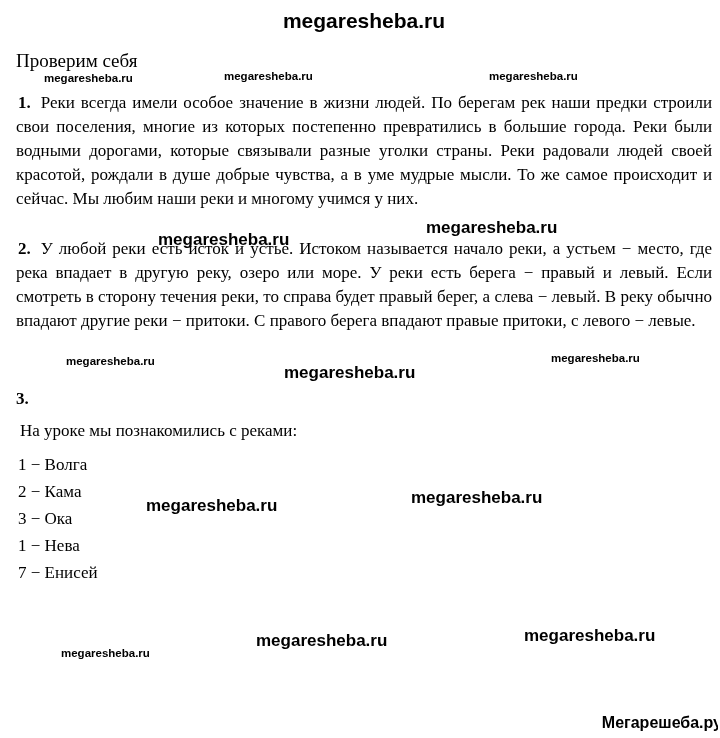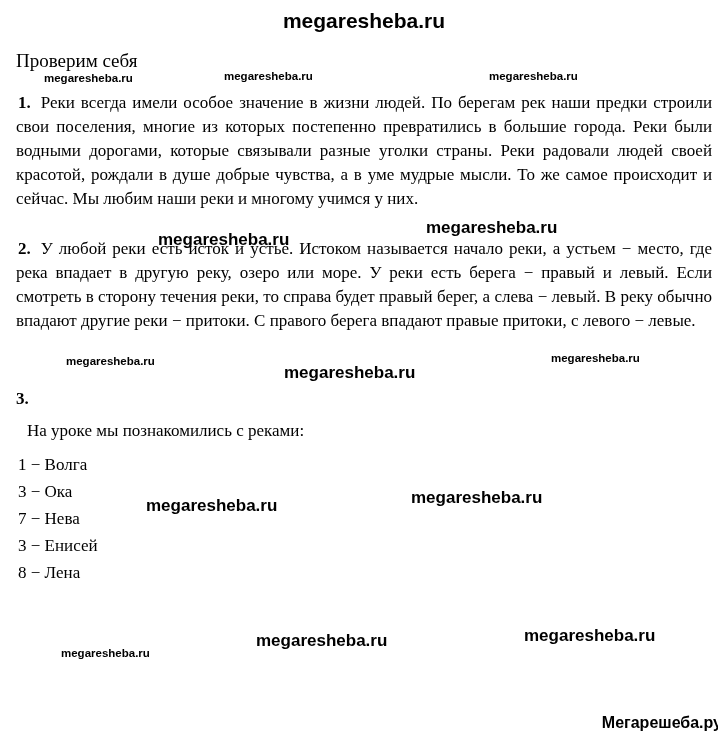--- a/index.html
+++ b/index.html
@@ -35,21 +35,21 @@
     line-height: 24px;
   }
   .para-2 { margin-top: 22px; }
   .para .num { font-weight: bold; }
   .sec3-num {
     margin: 50px 8px 0;
     font-weight: bold;
     line-height: 23px;
   }
   .sec3-intro {
-    margin: 5px 19px 0;
+    margin: 5px 12px 0;
     line-height: 23px;
   }
   .list {
     margin: 5px 8px 12px;
     line-height: 23px;
   }
   .wm {
     position: absolute;
     font-family: "Liberation Sans", sans-serif;
     font-weight: bold;
@@ -80,24 +80,24 @@
 
   <p class="para"><span class="num">1.</span> <span>Реки всегда имели особое значение в жизни людей. По берегам рек наши предки строили свои поселения, многие из которых постепенно превратились в большие города. Реки были водными дорогами, которые связывали разные уголки страны. Реки радовали людей своей красотой, рождали в душе добрые чувства, а в уме мудрые мысли. То же самое происходит и сейчас. Мы любим наши реки и многому учимся у них.</span></p>
 
   <p class="para para-2"><span class="num">2.</span> <span>У любой реки есть исток и устье. Истоком называется начало реки, а устьем − место, где река впадает в другую реку, озеро или море. У реки есть берега − правый и левый. Если смотреть в сторону течения реки, то справа будет правый берег, а слева − левый. В реку обычно впадают другие реки − притоки. С правого берега впадают правые притоки, с левого − левые.</span></p>
 
   <div class="sec3-num">3.</div>
   <div class="sec3-intro">На уроке мы познакомились с реками:</div>
 
   <div class="list">
     <div class="list-item">1 − Волга</div>
+    <div class="list-item">2 − Кама</div>
     <div class="list-item">3 − Ока</div>
-    <div class="list-item">7 − Нева</div>
-    <div class="list-item">3 − Енисей</div>
-    <div class="list-item">8 − Лена</div>
+    <div class="list-item">1 − Нева</div>
+    <div class="list-item">7 − Енисей</div>
   </div>
 
   <span class="wm wm-sm" style="left:38px;top:66px">megaresheba.ru</span>
   <span class="wm wm-sm" style="left:218px;top:64px">megaresheba.ru</span>
   <span class="wm wm-sm" style="left:483px;top:64px">megaresheba.ru</span>
 
   <span class="wm wm-md" style="left:152px;top:224px">megaresheba.ru</span>
   <span class="wm wm-md" style="left:420px;top:212px">megaresheba.ru</span>
 
   <span class="wm wm-sm" style="left:60px;top:349px">megaresheba.ru</span>

